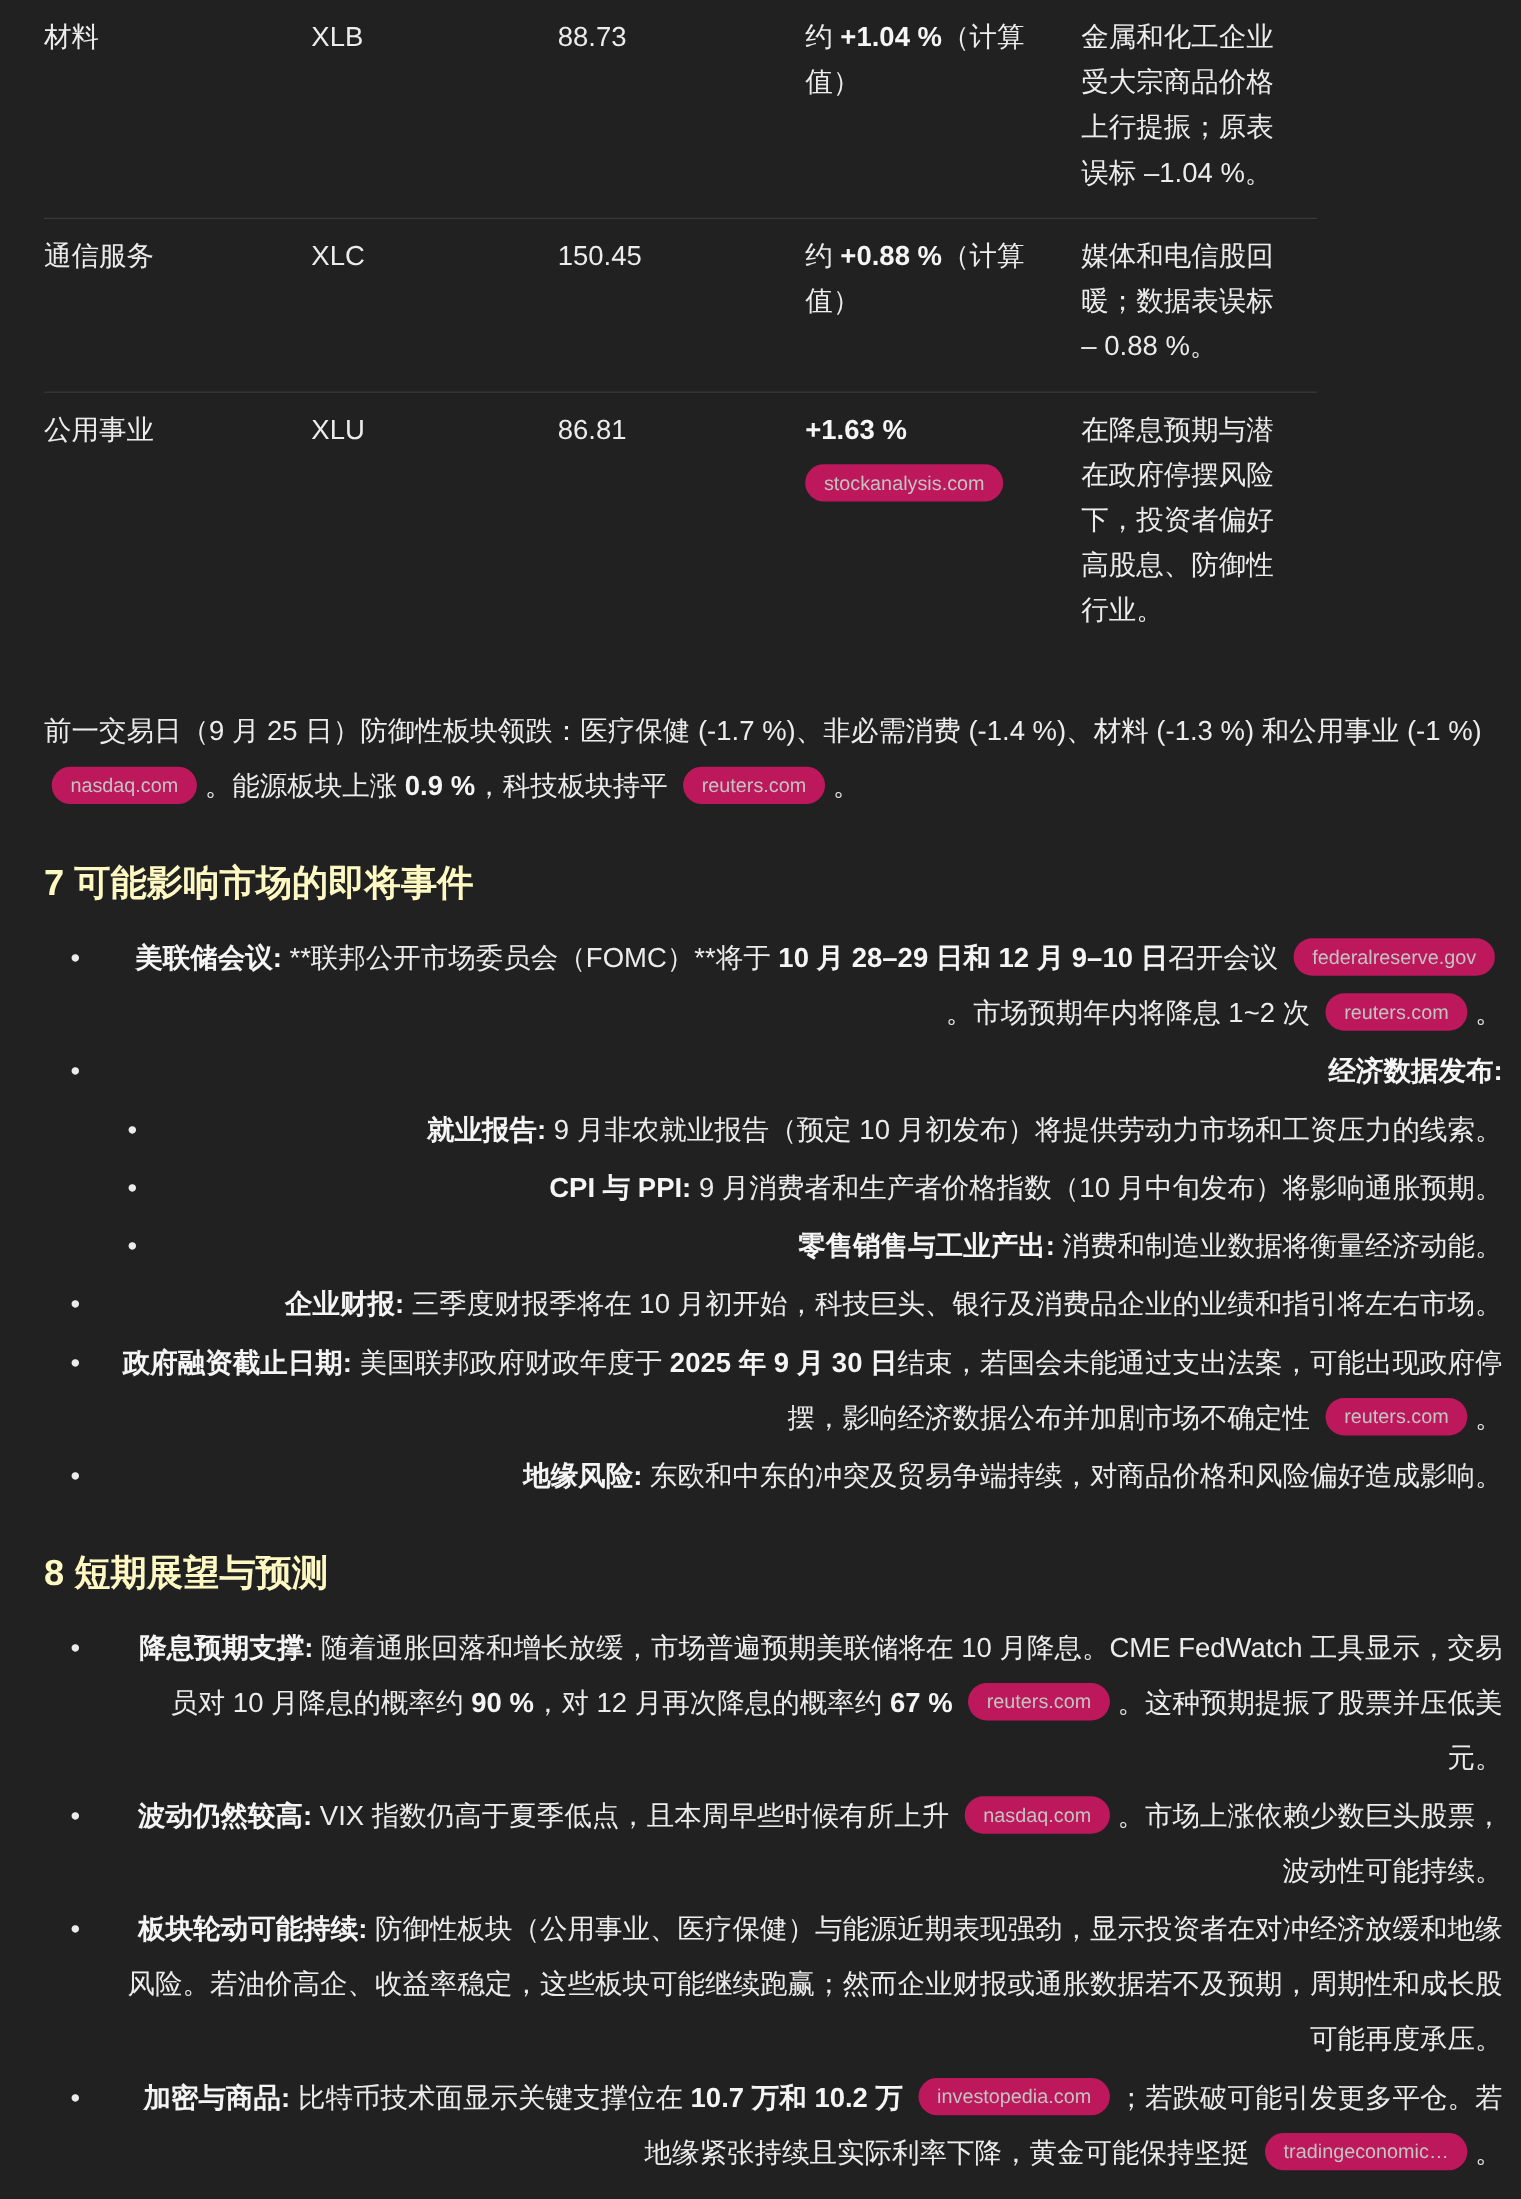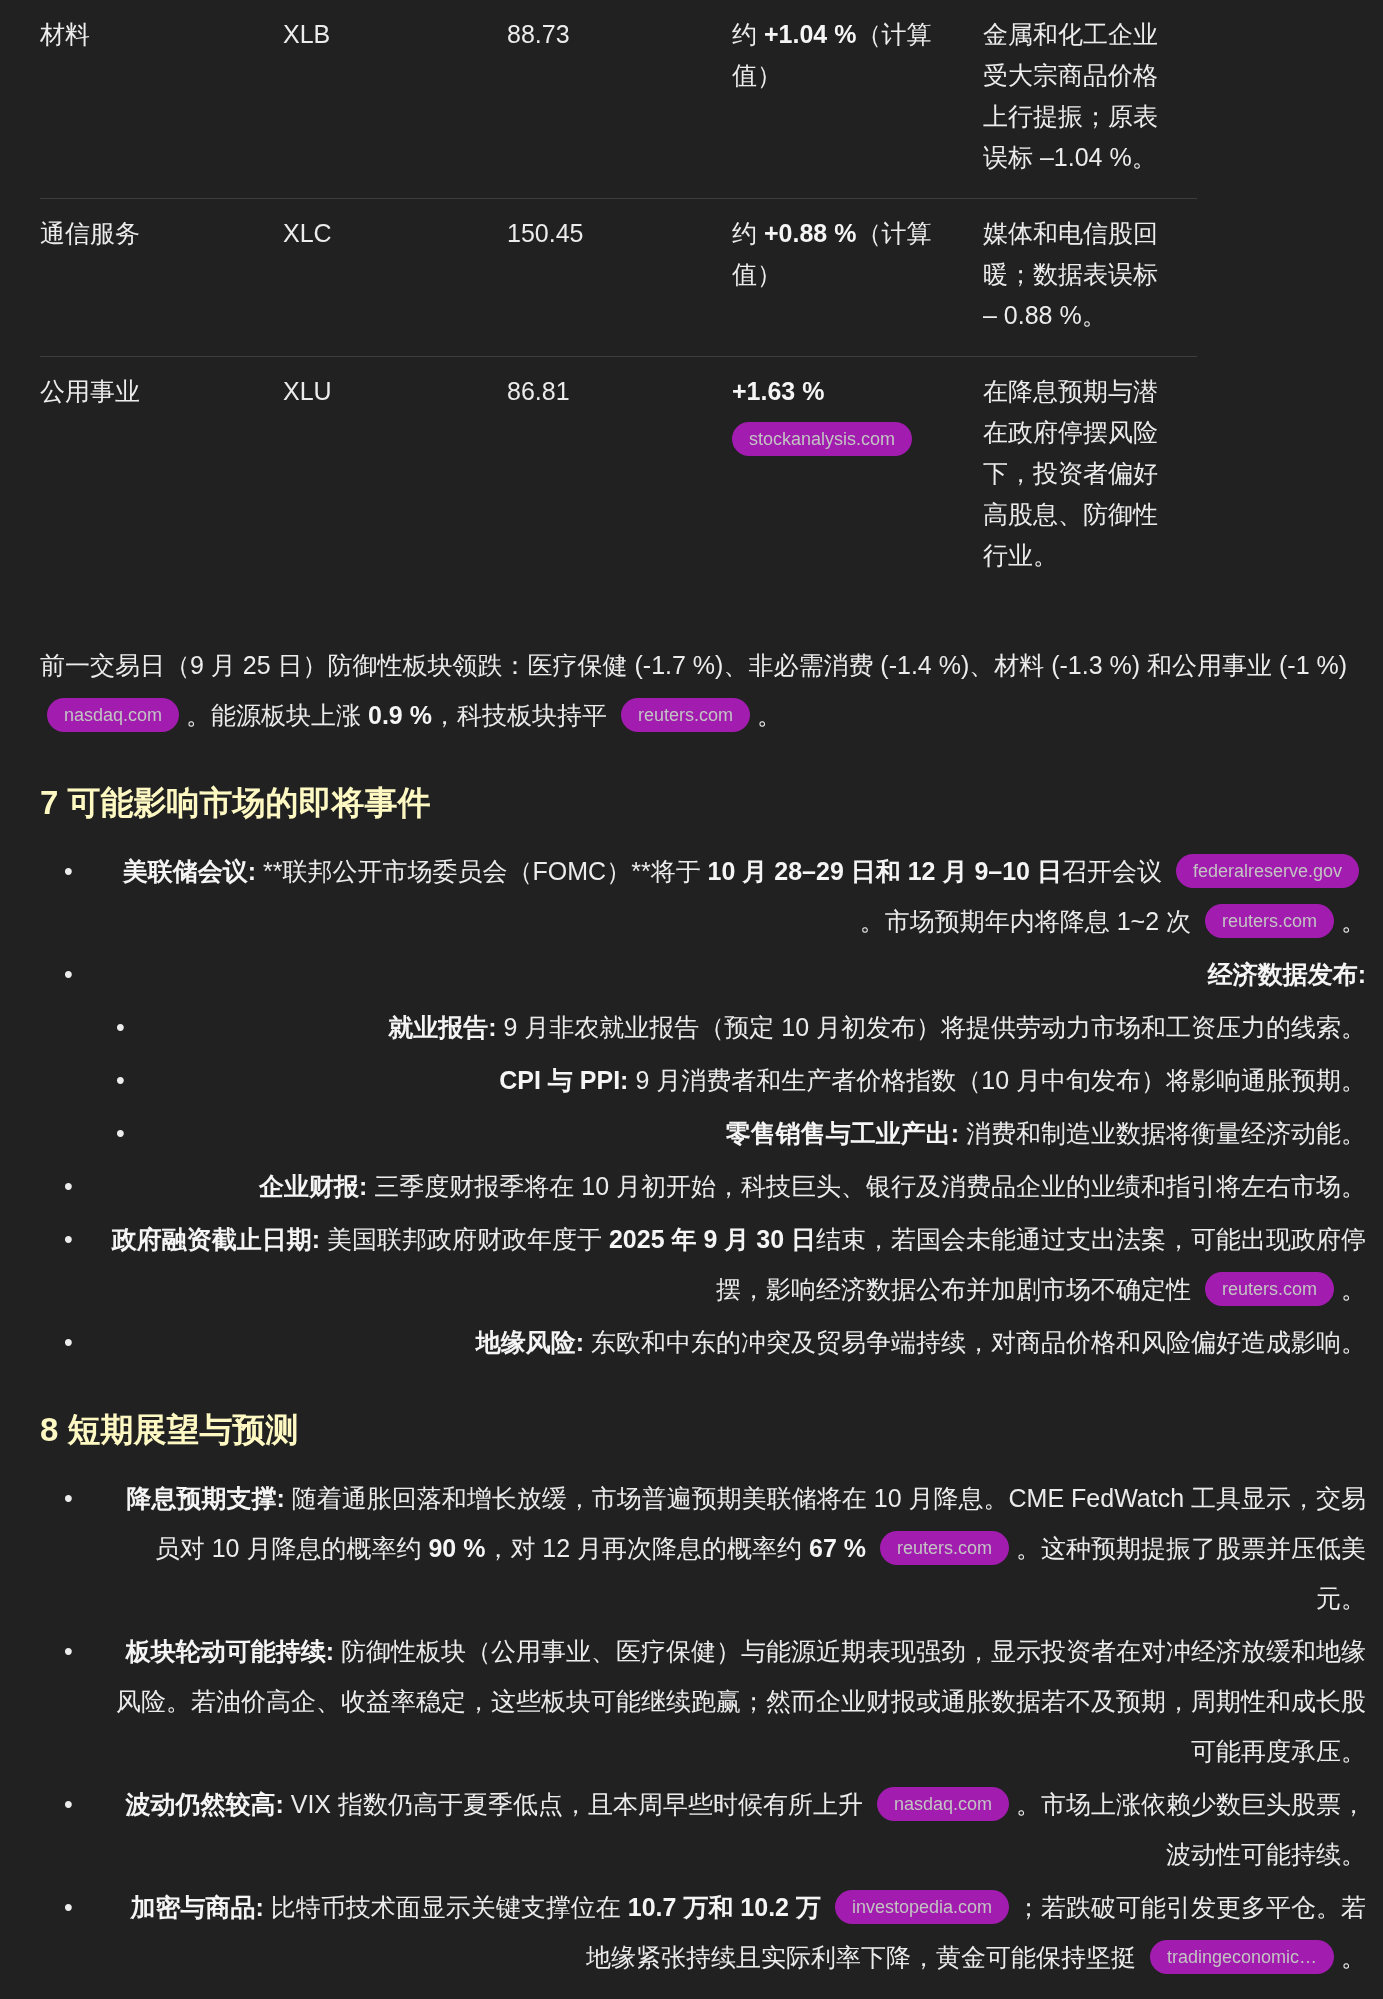--- a/index.html
+++ b/index.html
@@ -7,21 +7,21 @@
   body { font-family:"Liberation Sans","DejaVu Sans",sans-serif; color:#ececec; }
   .content { padding:0 17px 0 40px; }
 
   table.etf { border-collapse:collapse; table-layout:fixed; width:1157px; }
   table.etf td { vertical-align:top; font-size:25px; line-height:41px;
                  padding:14px 24px 20px 0; color:#ececec; }
   tr.bordered td { border-bottom:1px solid #3d3d3d; }
   td.price { font-weight:400; }
   strong { font-weight:700; color:#f5f5f5; }
 
-  .badge { display:inline-block; background:#a21caf; color:#c3c3c3;
+  .badge { display:inline-block; background:#be185d; color:#c3c3c3;
            font-size:18px; line-height:22px; padding:6px 17px;
            border-radius:18px; margin:0 7px; vertical-align:3px;
            white-space:nowrap; cursor:pointer; }
   .cell-change .badge { margin-left:0; margin-top:10px; }
 
   .para { font-size:25px; line-height:50px; margin-top:44px; }
   h2 { font-size:33px; line-height:42px; font-weight:700; color:#fef9c3;
        margin:42px 0 22px 0; }
 
   ul { list-style:none;text-align:right; }
@@ -103,23 +103,23 @@
     </li>
   </ul>
 
   <h2>8 短期展望与预测</h2>
 
   <ul class="top">
     <li>
       <span><strong>降息预期支撑:</strong> 随着通胀回落和增长放缓，市场普遍预期美联储将在 10 月降息。CME FedWatch 工具显示，交易员对 10 月降息的概率约 <strong>90 %</strong>，对 12 月再次降息的概率约 <strong>67 %</strong> <span class="badge">reuters.com</span>。这种预期提振了股票并压低美元。</span>
     </li>
     <li>
-      <span><strong>板块轮动可能持续:</strong> 防御性板块（公用事业、医疗保健）与能源近期表现强劲，显示投资者在对冲经济放缓和地缘风险。若油价高企、收益率稳定，这些板块可能继续跑赢；然而企业财报或通胀数据若不及预期，周期性和成长股可能再度承压。</span>
+      <span><strong>波动仍然较高:</strong> VIX 指数仍高于夏季低点，且本周早些时候有所上升 <span class="badge">nasdaq.com</span>。市场上涨依赖少数巨头股票，波动性可能持续。</span>
     </li>
     <li>
-      <span><strong>波动仍然较高:</strong> VIX 指数仍高于夏季低点，且本周早些时候有所上升 <span class="badge">nasdaq.com</span>。市场上涨依赖少数巨头股票，波动性可能持续。</span>
+      <span><strong>板块轮动可能持续:</strong> 防御性板块（公用事业、医疗保健）与能源近期表现强劲，显示投资者在对冲经济放缓和地缘风险。若油价高企、收益率稳定，这些板块可能继续跑赢；然而企业财报或通胀数据若不及预期，周期性和成长股可能再度承压。</span>
     </li>
     <li>
       <span><strong>加密与商品:</strong> 比特币技术面显示关键支撑位在 <strong>10.7 万和 10.2 万</strong> <span class="badge">investopedia.com</span>；若跌破可能引发更多平仓。若地缘紧张持续且实际利率下降，黄金可能保持坚挺 <span class="badge">tradingeconomic…</span>。</span>
     </li>
   </ul>
 
 </div>
 
 </body></html>

